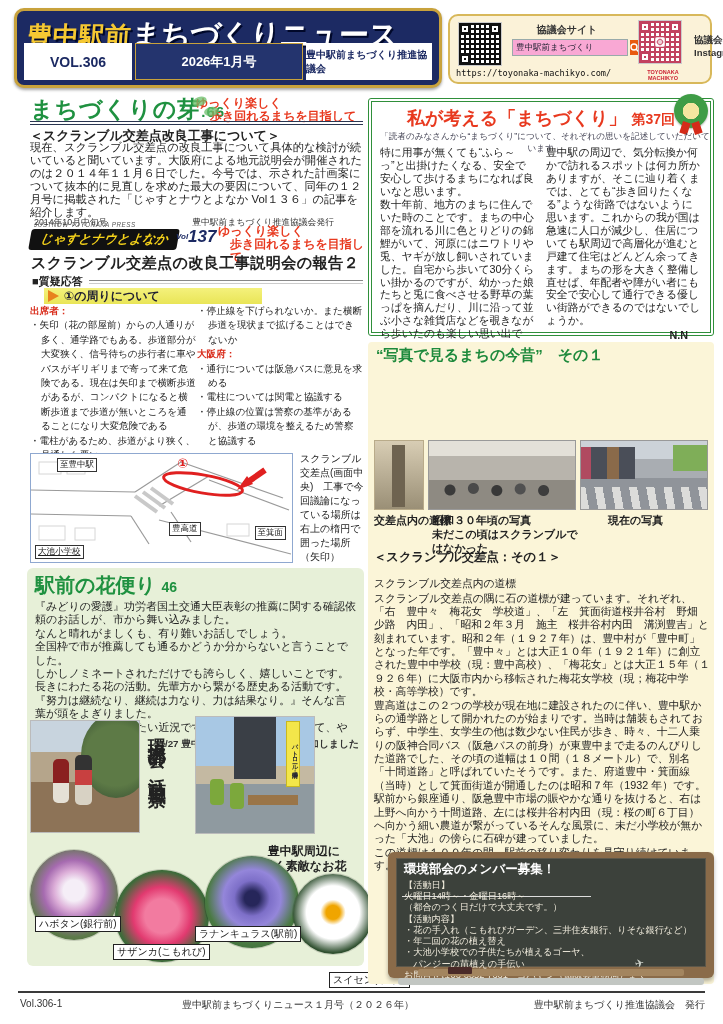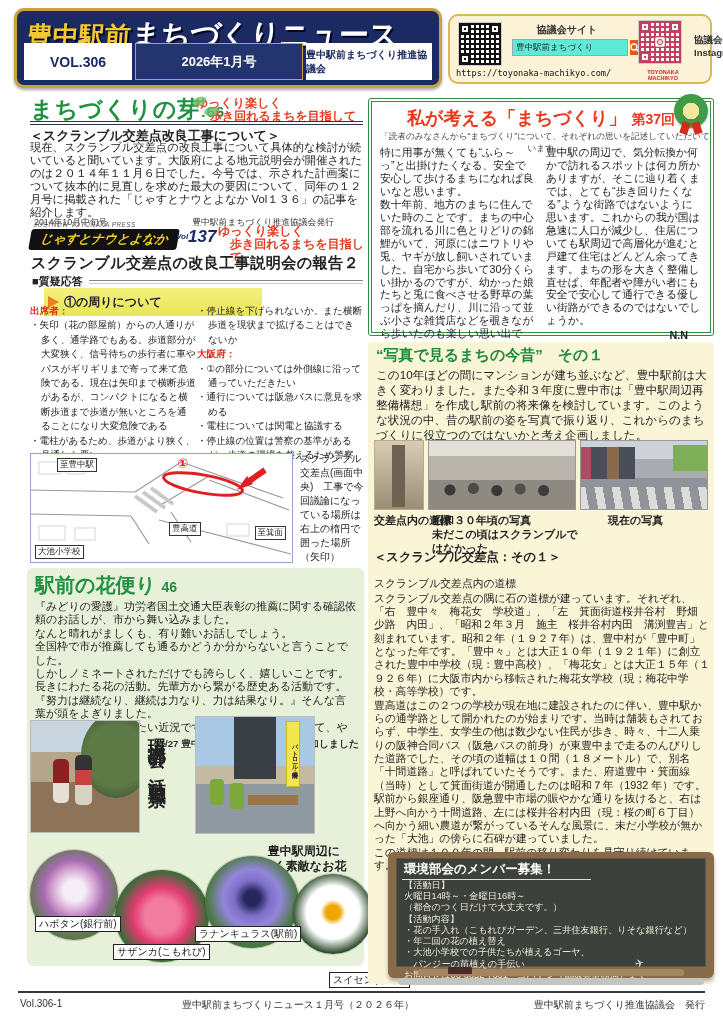--- a/index.html
+++ b/index.html
@@ -30,21 +30,21 @@
         background-image:repeating-linear-gradient(0deg,#111 0 2px,transparent 2px 5px),
                          repeating-linear-gradient(90deg,#111 0 2px,transparent 2px 5px); }
   .qr.pink { background-image:repeating-linear-gradient(0deg,#c2415f 0 2px,transparent 2px 5px),
                               repeating-linear-gradient(90deg,#c2415f 0 2px,transparent 2px 5px); }
   .fid { position:absolute; width:10px; height:10px; border:2px solid #111; background:#fff; }
   .fid::after { content:""; position:absolute; inset:2px; background:#111; }
   .pink .fid { border-color:#c2415f; } .pink .fid::after { background:#c2415f; }
   .sitelab { position:absolute; left:62px; top:7px; width:110px; text-align:center;
              font-size:10px; font-weight:bold; color:#333; }
   .searchbox { position:absolute; left:62px; top:23px; width:116px; height:17px;
-               background:#5eead4; border:1px solid #9aa; display:flex; align-items:stretch; }
+               background:#f9a8d4; border:1px solid #9aa; display:flex; align-items:stretch; }
   .searchbox input { flex:1; border:0; background:transparent; font-size:8.5px; padding:0 3px;
                      font-family:inherit; color:#223; }
   .sbtn { width:17px; background:#e85a10; border:0; display:flex; align-items:center;
           justify-content:center; cursor:pointer; }
   .url { position:absolute; left:6px; top:52px; font-family:"DejaVu Sans Mono",monospace;
          font-size:8.6px; font-weight:normal; color:#111; text-decoration:none; }
   .snslab { position:absolute; left:244px; top:18px; width:60px; font-size:9.5px; font-weight:bold;
             line-height:1.35; color:#333; }
   .instacap { position:absolute; left:186px; top:53px; width:54px; text-align:center;
               font-size:5.5px; color:#cc2233; font-weight:bold; }
@@ -69,23 +69,23 @@
            font-style:italic; font-size:12.5px; padding:2px 10px; transform:skewX(-10deg);
            border-radius:3px; white-space:nowrap; }
   .pvol { position:absolute; left:146px; top:4px; font-size:8px; font-weight:bold; font-style:italic; color:#1c2a63; }
   .pvolno { position:absolute; left:158px; top:-1px; font-size:17px; font-weight:bold; font-style:italic; color:#1c2a63; }
   .slogan2 { position:absolute; left:188px; top:-3px; width:150px; color:#e8391f; font-weight:bold;
              font-size:12px; line-height:1.1; }
   .headline { left:31px; top:253px; font-size:15.2px; font-weight:bold; letter-spacing:.3px; }
   .qarow { left:32px; top:274px; width:331px; display:flex; align-items:center; }
   .qarow span { font-size:11px; font-weight:bold; }
   .qaline { flex:1; height:4px; border-top:1px solid #888; border-bottom:1px solid #ccc; margin-left:6px; }
-  .topicbar { left:44px; top:288px; width:218px; height:28px;
+  .topicbar { left:44px; top:288px; width:218px; height:16px;
               background:linear-gradient(#f4f17c,#e9e557); display:flex; align-items:center; gap:5px;
-              padding-left:4px;font-family:Liberation Serif, serif; }
+              padding-left:4px; }
   .topicbar b { font-size:12px; color:#223; }
   .ptr { width:0; height:0; border-left:11px solid #e8821e; border-top:6px solid transparent;
          border-bottom:6px solid transparent; }
   .qcol { top:304px; width:166px; font-size:9.6px; line-height:1.5; color:#222; }
   .qc1 { left:30px; } .qc2 { left:197px; }
   .redlab { color:#d92b1a; font-weight:bold; }
 
   
   .map { left:30px; top:453px; width:263px; height:110px; background:#fff; border:1.5px solid #8fa8d0; }
   .maplab { position:absolute; background:#fff; border:1px solid #333; font-size:8.5px; padding:0 2px;
@@ -174,21 +174,21 @@
              background:repeating-linear-gradient(80deg,#dcdcda 0 8px,transparent 8px 17px); }
   .kcap { position:absolute; font-size:11px; font-weight:bold; line-height:1.25; }
   .scr { position:absolute; left:6px; top:208px; width:336px; font-size:10.8px; line-height:1.24; }
   .scr h4 { font-size:12.3px; margin-bottom:4px; }
   .scr .sub { margin-bottom:1px;margin-top:12px; }
 
   .board { left:388px; top:852px; width:326px; height:126px; background:#8a6b49; border-radius:6px;
            padding:7px 9px 12px; box-shadow:0 3px 4px rgba(0,0,0,.3); }
   .binner { position:absolute; inset:6px 8px 11px; background:#3c413b; border:1px solid #5c574a; }
   .btitle { position:absolute; left:14px; top:9px; color:#fff; font-weight:bold; font-size:12.5px;
-            border-bottom:1.5px solid #ddd; padding:0 36px 1px 2px; }
+            border-bottom:1.5px solid #ddd; padding:0 36px 18px 2px; }
   .blines { position:absolute; left:16px; top:28px; right:8px; font-size:9.2px; line-height:1.22; color:#efeadb; }
   .tray { position:absolute; left:30px; bottom:2px; width:266px; height:7px; background:#a3855f; border-radius:2px; }
   .eraser { position:absolute; left:60px; bottom:4px; width:24px; height:7px; background:#4a2a28; border-radius:1px; }
   .plane { position:absolute; right:70px; bottom:8px; color:#cfd4cc; font-size:11px; transform:rotate(-12deg); }
   .bshadow { left:398px; top:978px; width:306px; height:7px; background:#c2c6c2; border-radius:3px; }
 
   
   .fline { left:18px; top:991px; width:687px; height:2px; background:#3a3a3a; }
   .footer { left:20px; top:998px; width:685px; display:flex; justify-content:space-between;
             font-size:10px; color:#333; }
@@ -280,21 +280,20 @@
   </div>
 
   <div class="abs qcol qc1">
     <div class="redlab">出席者：</div>
     <div class="hang">・矢印（花の部屋前）からの人通りが多く、通学路でもある。歩道部分が大変狭く、信号待ちの歩行者に車やバスがギリギリまで寄って来て危険である。現在は矢印まで横断歩道があるが、コンパクトになると横断歩道まで歩道が無いところを通ることになり大変危険である</div>
     <div class="hang">・電柱があるため、歩道がより狭く、見通しも悪い</div>
   </div>
   <div class="abs qcol qc2">
     <div class="hang">・停止線を下げられないか。また横断歩道を現状まで拡げることはできないか</div>
     <div class="redlab">大阪府：</div>
-    <div class="hang">・①の部分については外側線に沿って通っていただきたい</div>
     <div class="hang">・通行については阪急バスに意見を求める</div>
     <div class="hang">・電柱については関電と協議する</div>
     <div class="hang">・停止線の位置は警察の基準があるが、歩道の環境を整えるため警察と協議する</div>
   </div>
 
   <div class="abs map">
     <svg width="260" height="107" viewBox="0 0 260 107">
       <rect x="0" y="0" width="260" height="107" fill="#fff"></rect>
       <g stroke="#9a9a9a" stroke-width="1.2" fill="none">
         <line x1="0" y1="36" x2="104" y2="38"></line>
@@ -321,21 +320,21 @@
       </g>
       <ellipse cx="172" cy="30" rx="40" ry="9" fill="none" stroke="#e02020" stroke-width="3" transform="rotate(10 172 30)"></ellipse>
       <g>
         <line x1="234" y1="16" x2="214" y2="30" stroke="#e02020" stroke-width="6"></line>
         <polygon points="206,36 222,30 216,22" fill="#e02020"></polygon>
       </g>
       <text x="146" y="14" font-size="13" font-weight="bold" fill="#e02020">①</text>
     </svg>
     <div class="maplab" style="left:26px;top:4px;">至豊中駅</div>
     <div class="maplab" style="right:6px;top:72px;">至箕面</div>
-    <div class="maplab" style="left:4px;bottom:3px;">大池小学校</div>
+    <div class="maplab" style="left:4px;bottom:3px;text-decoration:underline;">大池小学校</div>
     <div class="maplab" style="left:138px;top:68px;">豊高道</div>
   </div>
   <div class="abs mapcap">スクランブル交差点(画面中央)　工事で今回議論になっている場所は右上の楕円で囲った場所（矢印）</div>
 
   <div class="abs hana">
     <div class="hana-title">
       <span>駅前の花便り</span>
       <span class="hana-no">46</span>
     </div>
     <div class="hana-body pre">『みどりの愛護』功労者国土交通大臣表彰の推薦に関する確認依頼のお話しが、市から舞い込みました。
@@ -388,21 +387,20 @@
 数十年前、地方のまちに住んでいた時のことです。まちの中心部を流れる川に色とりどりの錦鯉がいて、河原にはニワトリや兎、ヤギが放し飼いされていました。自宅から歩いて30分くらい掛かるのですが、幼かった娘たちと兎に食べさせる野草の葉っぱを摘んだり、川に沿って並ぶ小さな雑貨店などを覗きながら歩いたのも楽しい思い出です。</div>
       <div class="wcol">
         <span class="pre">豊中駅の周辺で、気分転換か何かで訪れるスポットは何カ所かありますが、そこに辿り着くまでは、とても“歩き回りたくなる”ような街路ではないように思います。これからの我が国は急速に人口が減少し、住居についても駅周辺で高層化が進むと戸建て住宅はどんどん余ってきます。まちの形を大きく整備し直せば、年配者や障がい者にも安全で安心して通行できる優しい街路ができるのではないでしょうか。</span>
         <div class="sig">N.N</div>
       </div>
     </div>
   </div>
 
   <div class="abs cream">
     <div class="kj-title">“写真で見るまちの今昔”　その１</div>
-    <div class="kj-intro">この10年ほどの間にマンションが建ち並ぶなど、豊中駅前は大きく変わりました。また令和３年度に豊中市は「豊中駅周辺再整備構想」を作成し駅前の将来像を検討しています。このような状況の中、昔の駅前の姿を写真で振り返り、これからのまちづくりに役立つのではないかと考え企画しました。</div>
 
     <div class="pA">
         <div class="pillar"></div>
       </div>
     <div class="pB"></div>
     <div class="pC">
       <div class="shops"></div>
       <div class="grn"></div>
       <div class="zeb"></div>
     </div>

